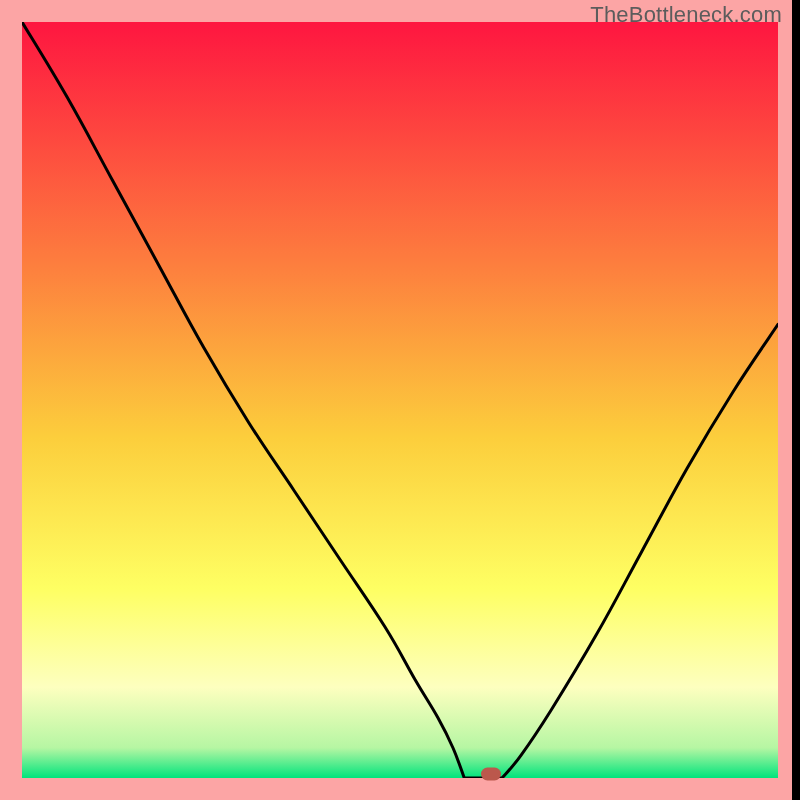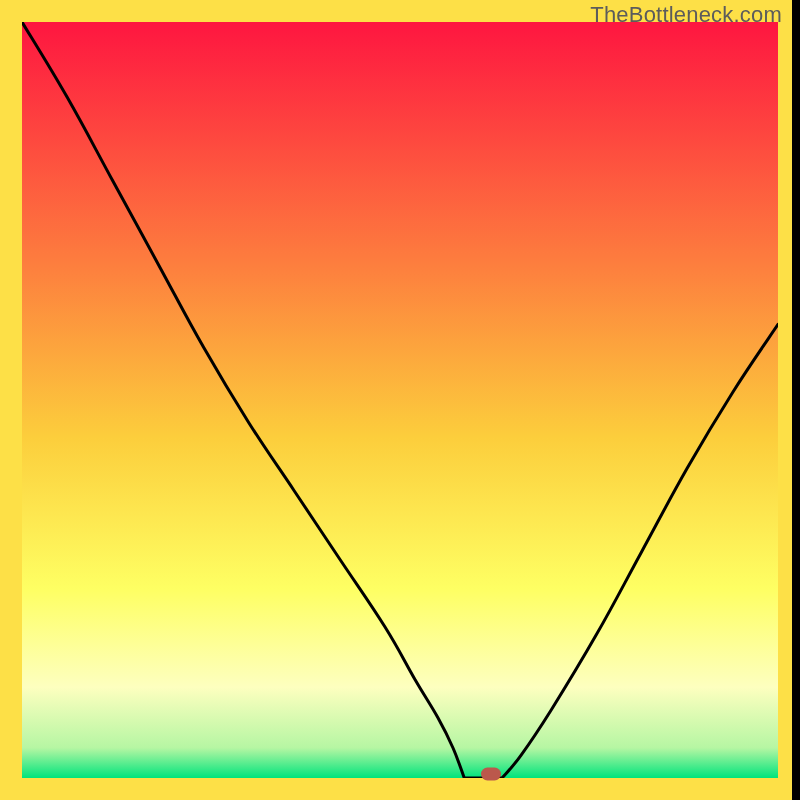--- a/index.html
+++ b/index.html
@@ -8,21 +8,21 @@
     width: 800px;
     height: 800px;
     background: #000;
     overflow: hidden;
     font-family: Arial, Helvetica, sans-serif;
   }
   .frame {
     position: relative;
     width: 792px;
     height: 800px;
-    background: #fde047;
+    background: #fca5a5;
     text-decoration: underline;
   }
   .watermark {
     position: absolute;
     top: 2px;
     right: 10px;
     color: #5c5c5c;
     font-size: 22px;
     font-weight: 400;
     letter-spacing: 0.2px;

